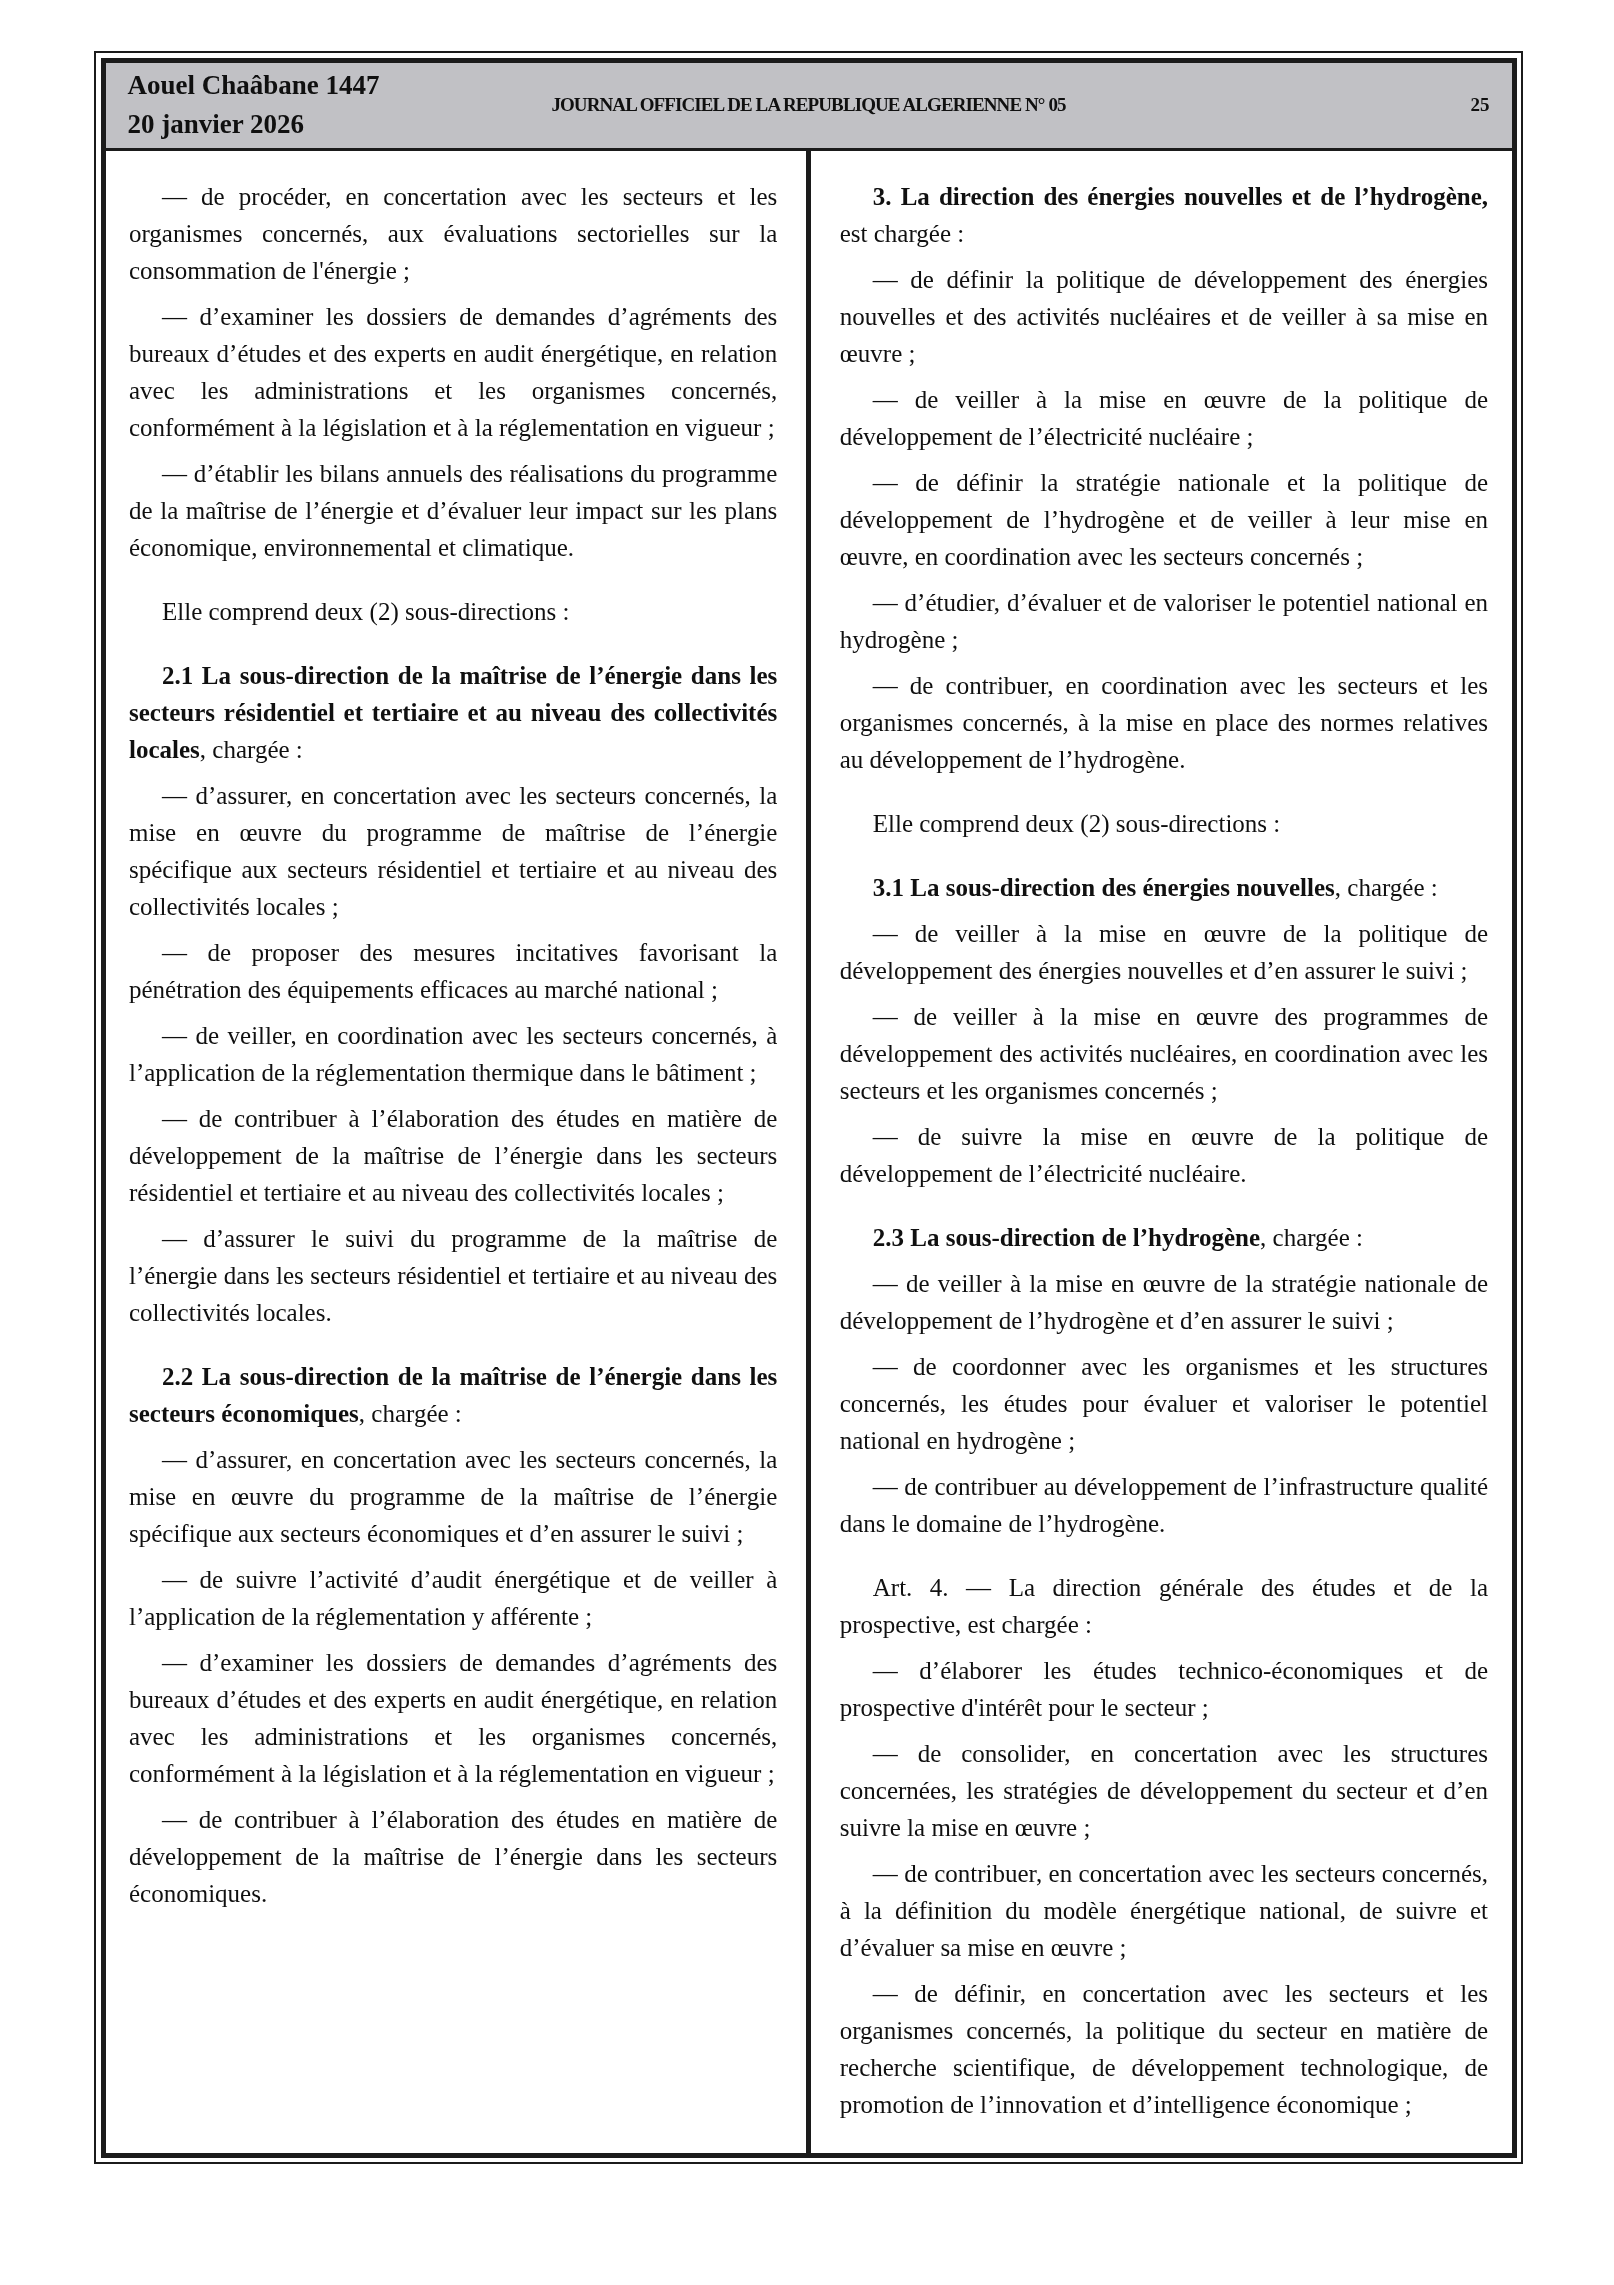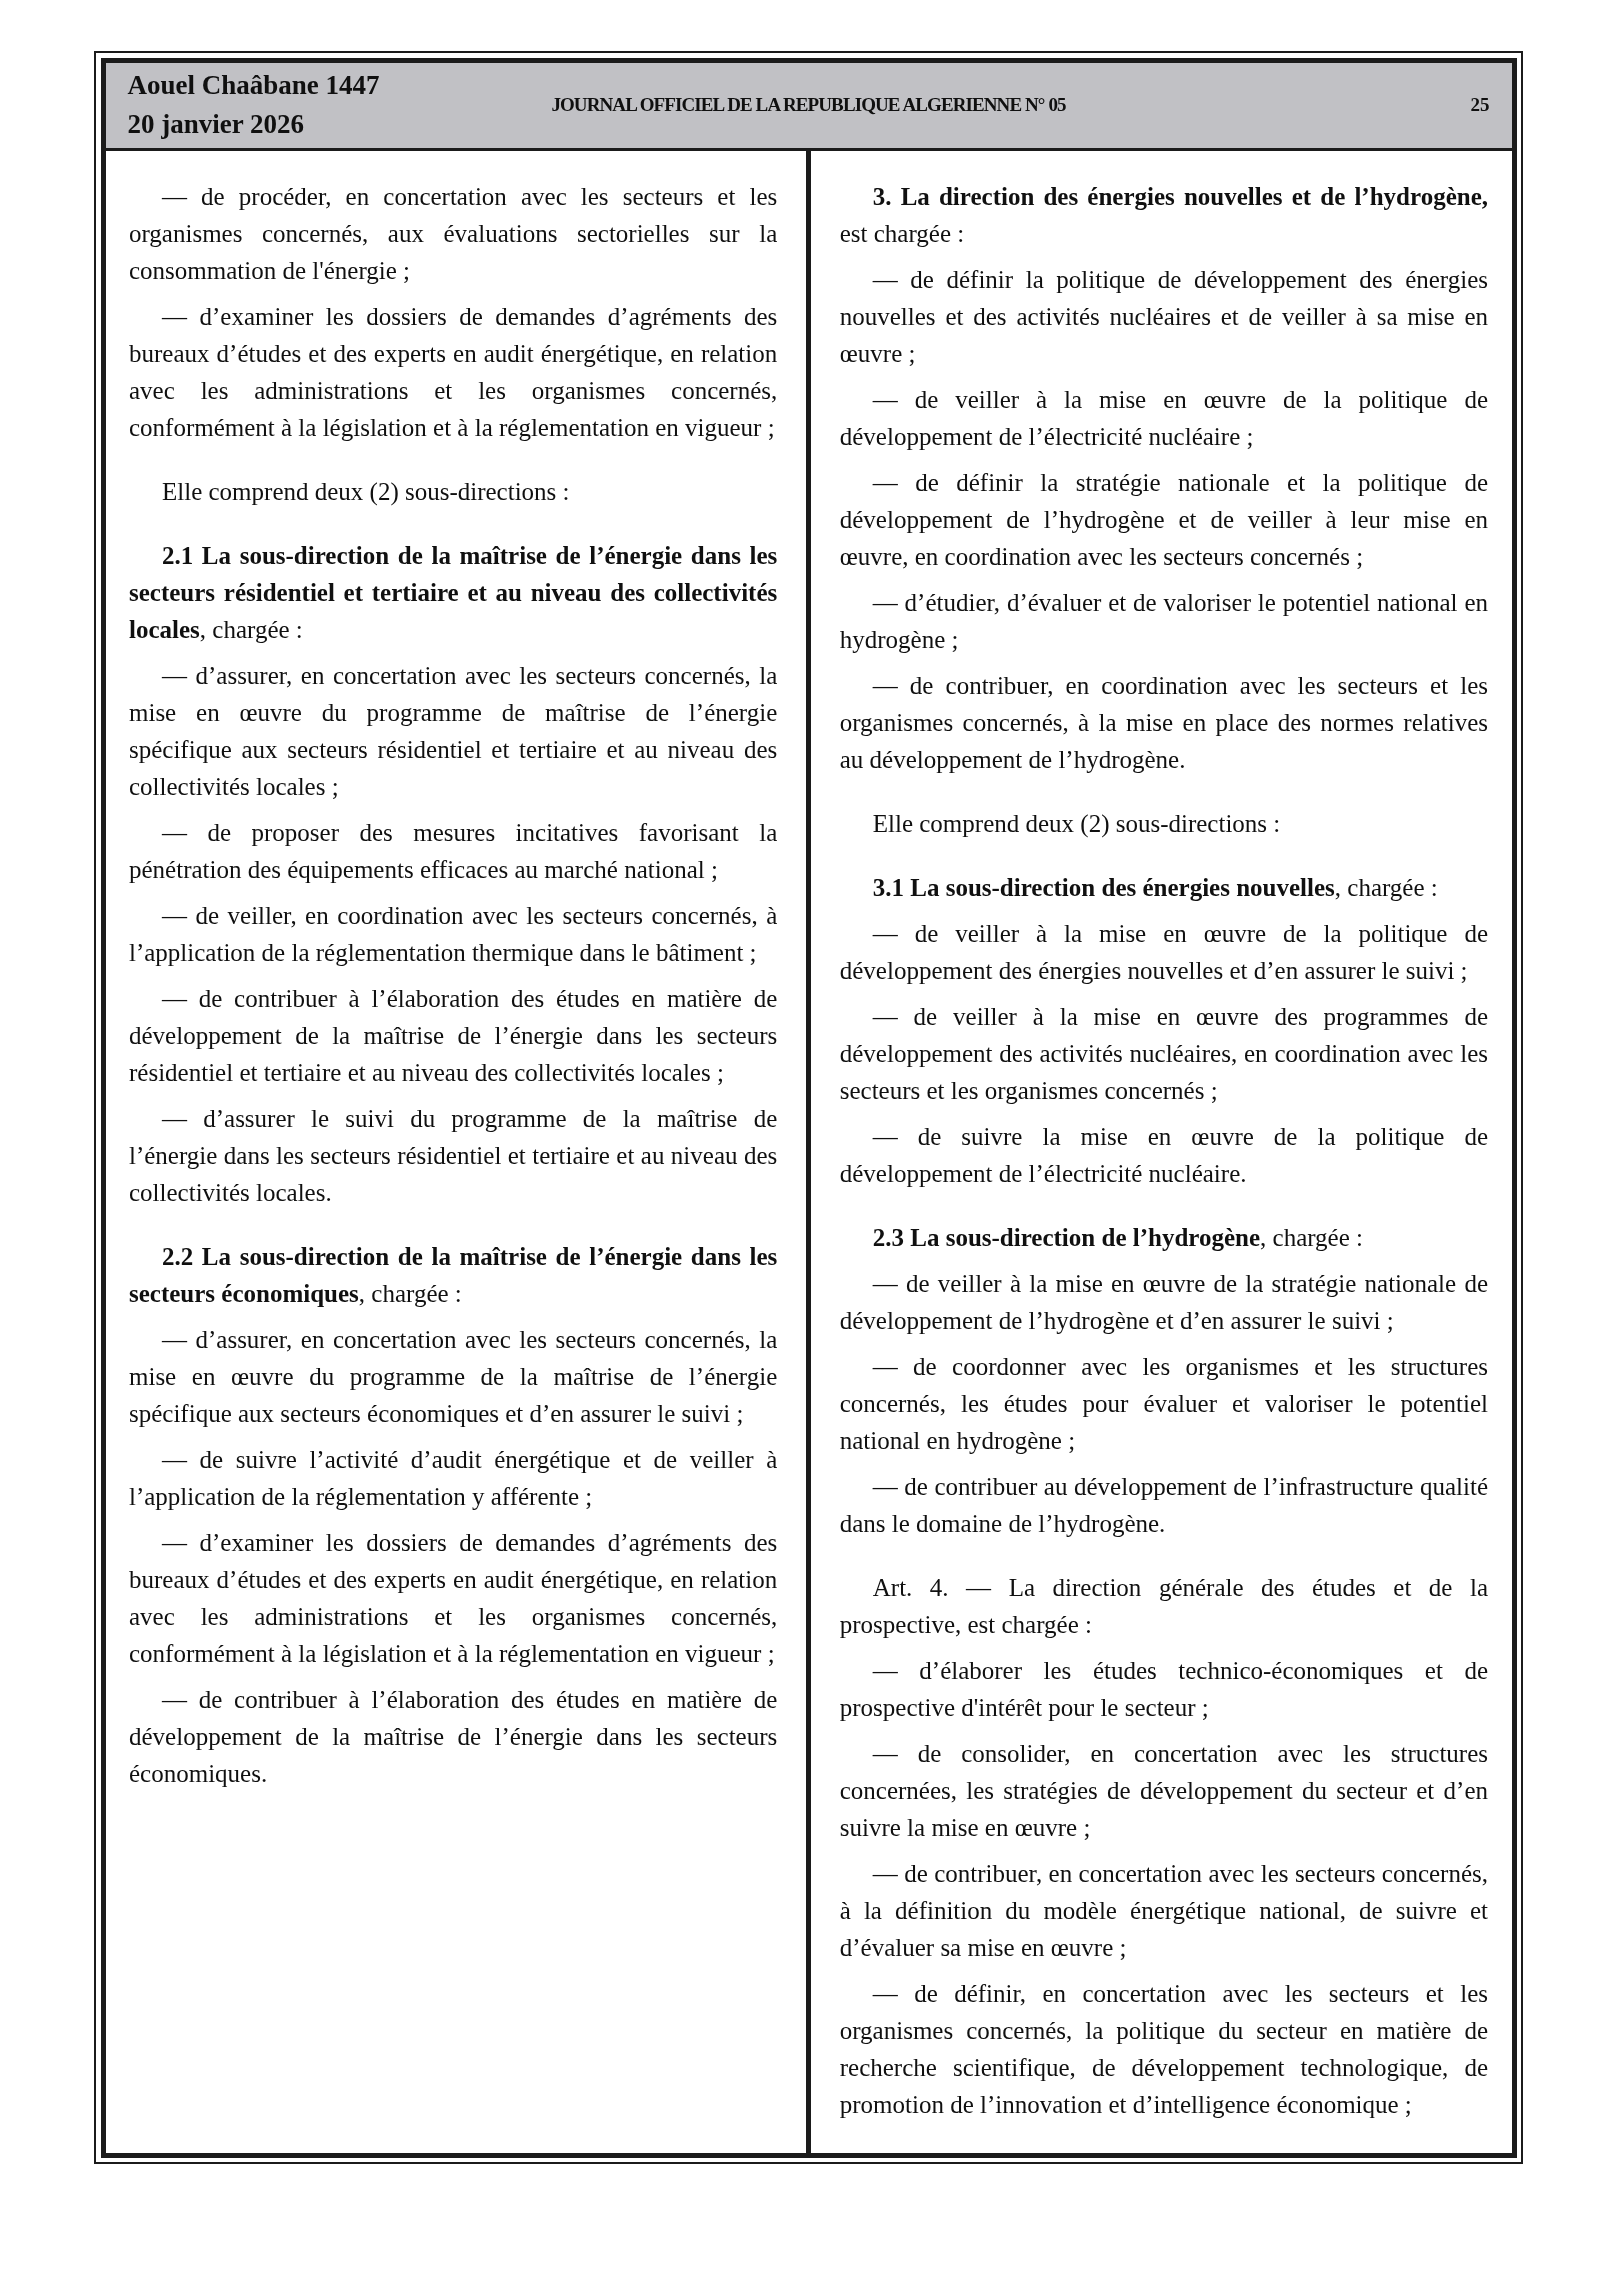--- a/index.html
+++ b/index.html
@@ -103,20 +103,21 @@
         <div>20 janvier 2026</div>
       </div>
       <div class="header-title">JOURNAL OFFICIEL DE LA REPUBLIQUE ALGERIENNE N° 05</div>
       <div class="header-page">25</div>
     </div>
 
     <div class="content">
       <div class="col col-left" id="col-left">
           <p><span>— de procéder, en concertation avec les secteurs et les organismes concernés, aux évaluations sectorielles sur la consommation de l'énergie ;</span></p>
           <p><span>— d’examiner les dossiers de demandes d’agréments des bureaux d’études et des experts en audit énergétique, en relation avec les administrations et les organismes concernés, conformément à la législation et à la réglementation en vigueur ;</span></p>
+          <p><span>— d’établir les bilans annuels des réalisations du programme de la maîtrise de l’énergie et d’évaluer leur impact sur les plans économique, environnemental et climatique.</span></p>
           <p class="sec"><span>Elle comprend deux (2) sous-directions :</span></p>
           <p class="sec"><span class="b">2.1 La sous-direction de la maîtrise de l’énergie dans les secteurs résidentiel et tertiaire et au niveau des collectivités locales</span><span>, chargée :</span></p>
           <p><span>— d’assurer, en concertation avec les secteurs concernés, la mise en œuvre du programme de maîtrise de l’énergie spécifique aux secteurs résidentiel et tertiaire et au niveau des collectivités locales ;</span></p>
           <p><span>— de proposer des mesures incitatives favorisant la pénétration des équipements efficaces au marché national ;</span></p>
           <p><span>— de veiller, en coordination avec les secteurs concernés, à l’application de la réglementation thermique dans le bâtiment ;</span></p>
           <p><span>— de contribuer à l’élaboration des études en matière de développement de la maîtrise de l’énergie dans les secteurs résidentiel et tertiaire et au niveau des collectivités locales ;</span></p>
           <p><span>— d’assurer le suivi du programme de la maîtrise de l’énergie dans les secteurs résidentiel et tertiaire et au niveau des collectivités locales.</span></p>
           <p class="sec"><span class="b">2.2 La sous-direction de la maîtrise de l’énergie dans les secteurs économiques</span><span>, chargée :</span></p>
           <p><span>— d’assurer, en concertation avec les secteurs concernés, la mise en œuvre du programme de la maîtrise de l’énergie spécifique aux secteurs économiques et d’en assurer le suivi ;</span></p>
           <p><span>— de suivre l’activité d’audit énergétique et de veiller à l’application de la réglementation y afférente ;</span></p>

